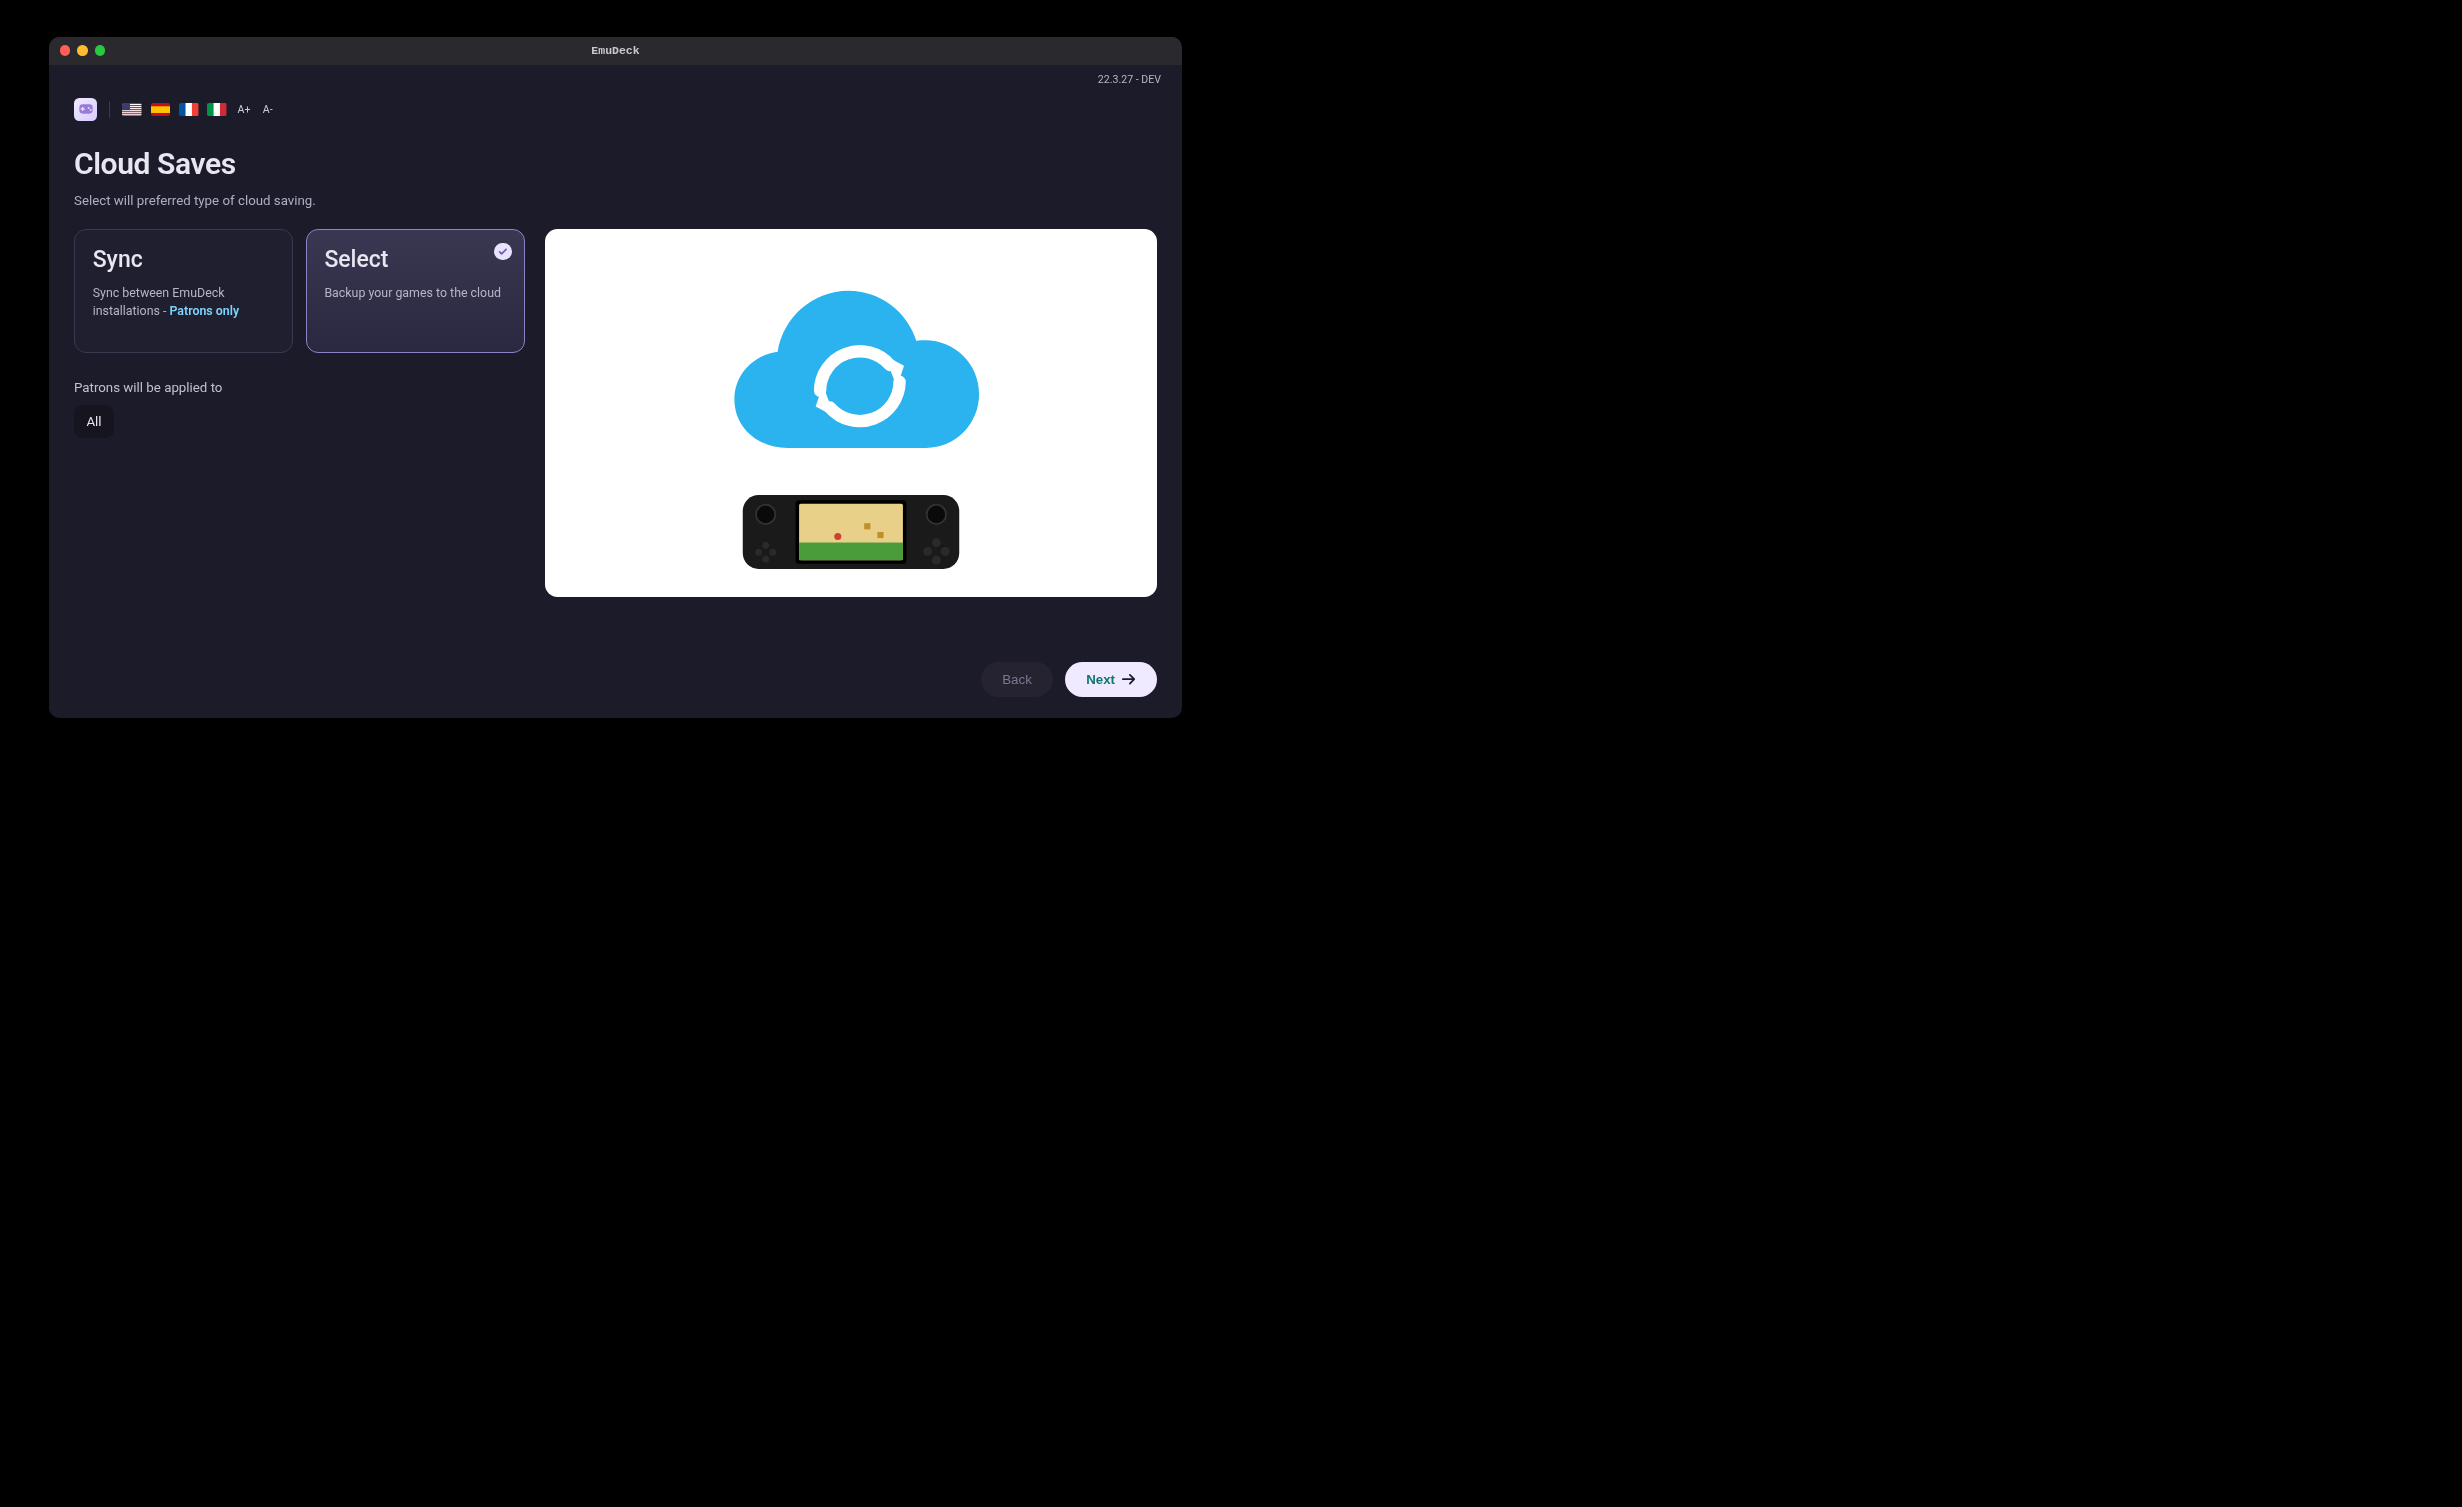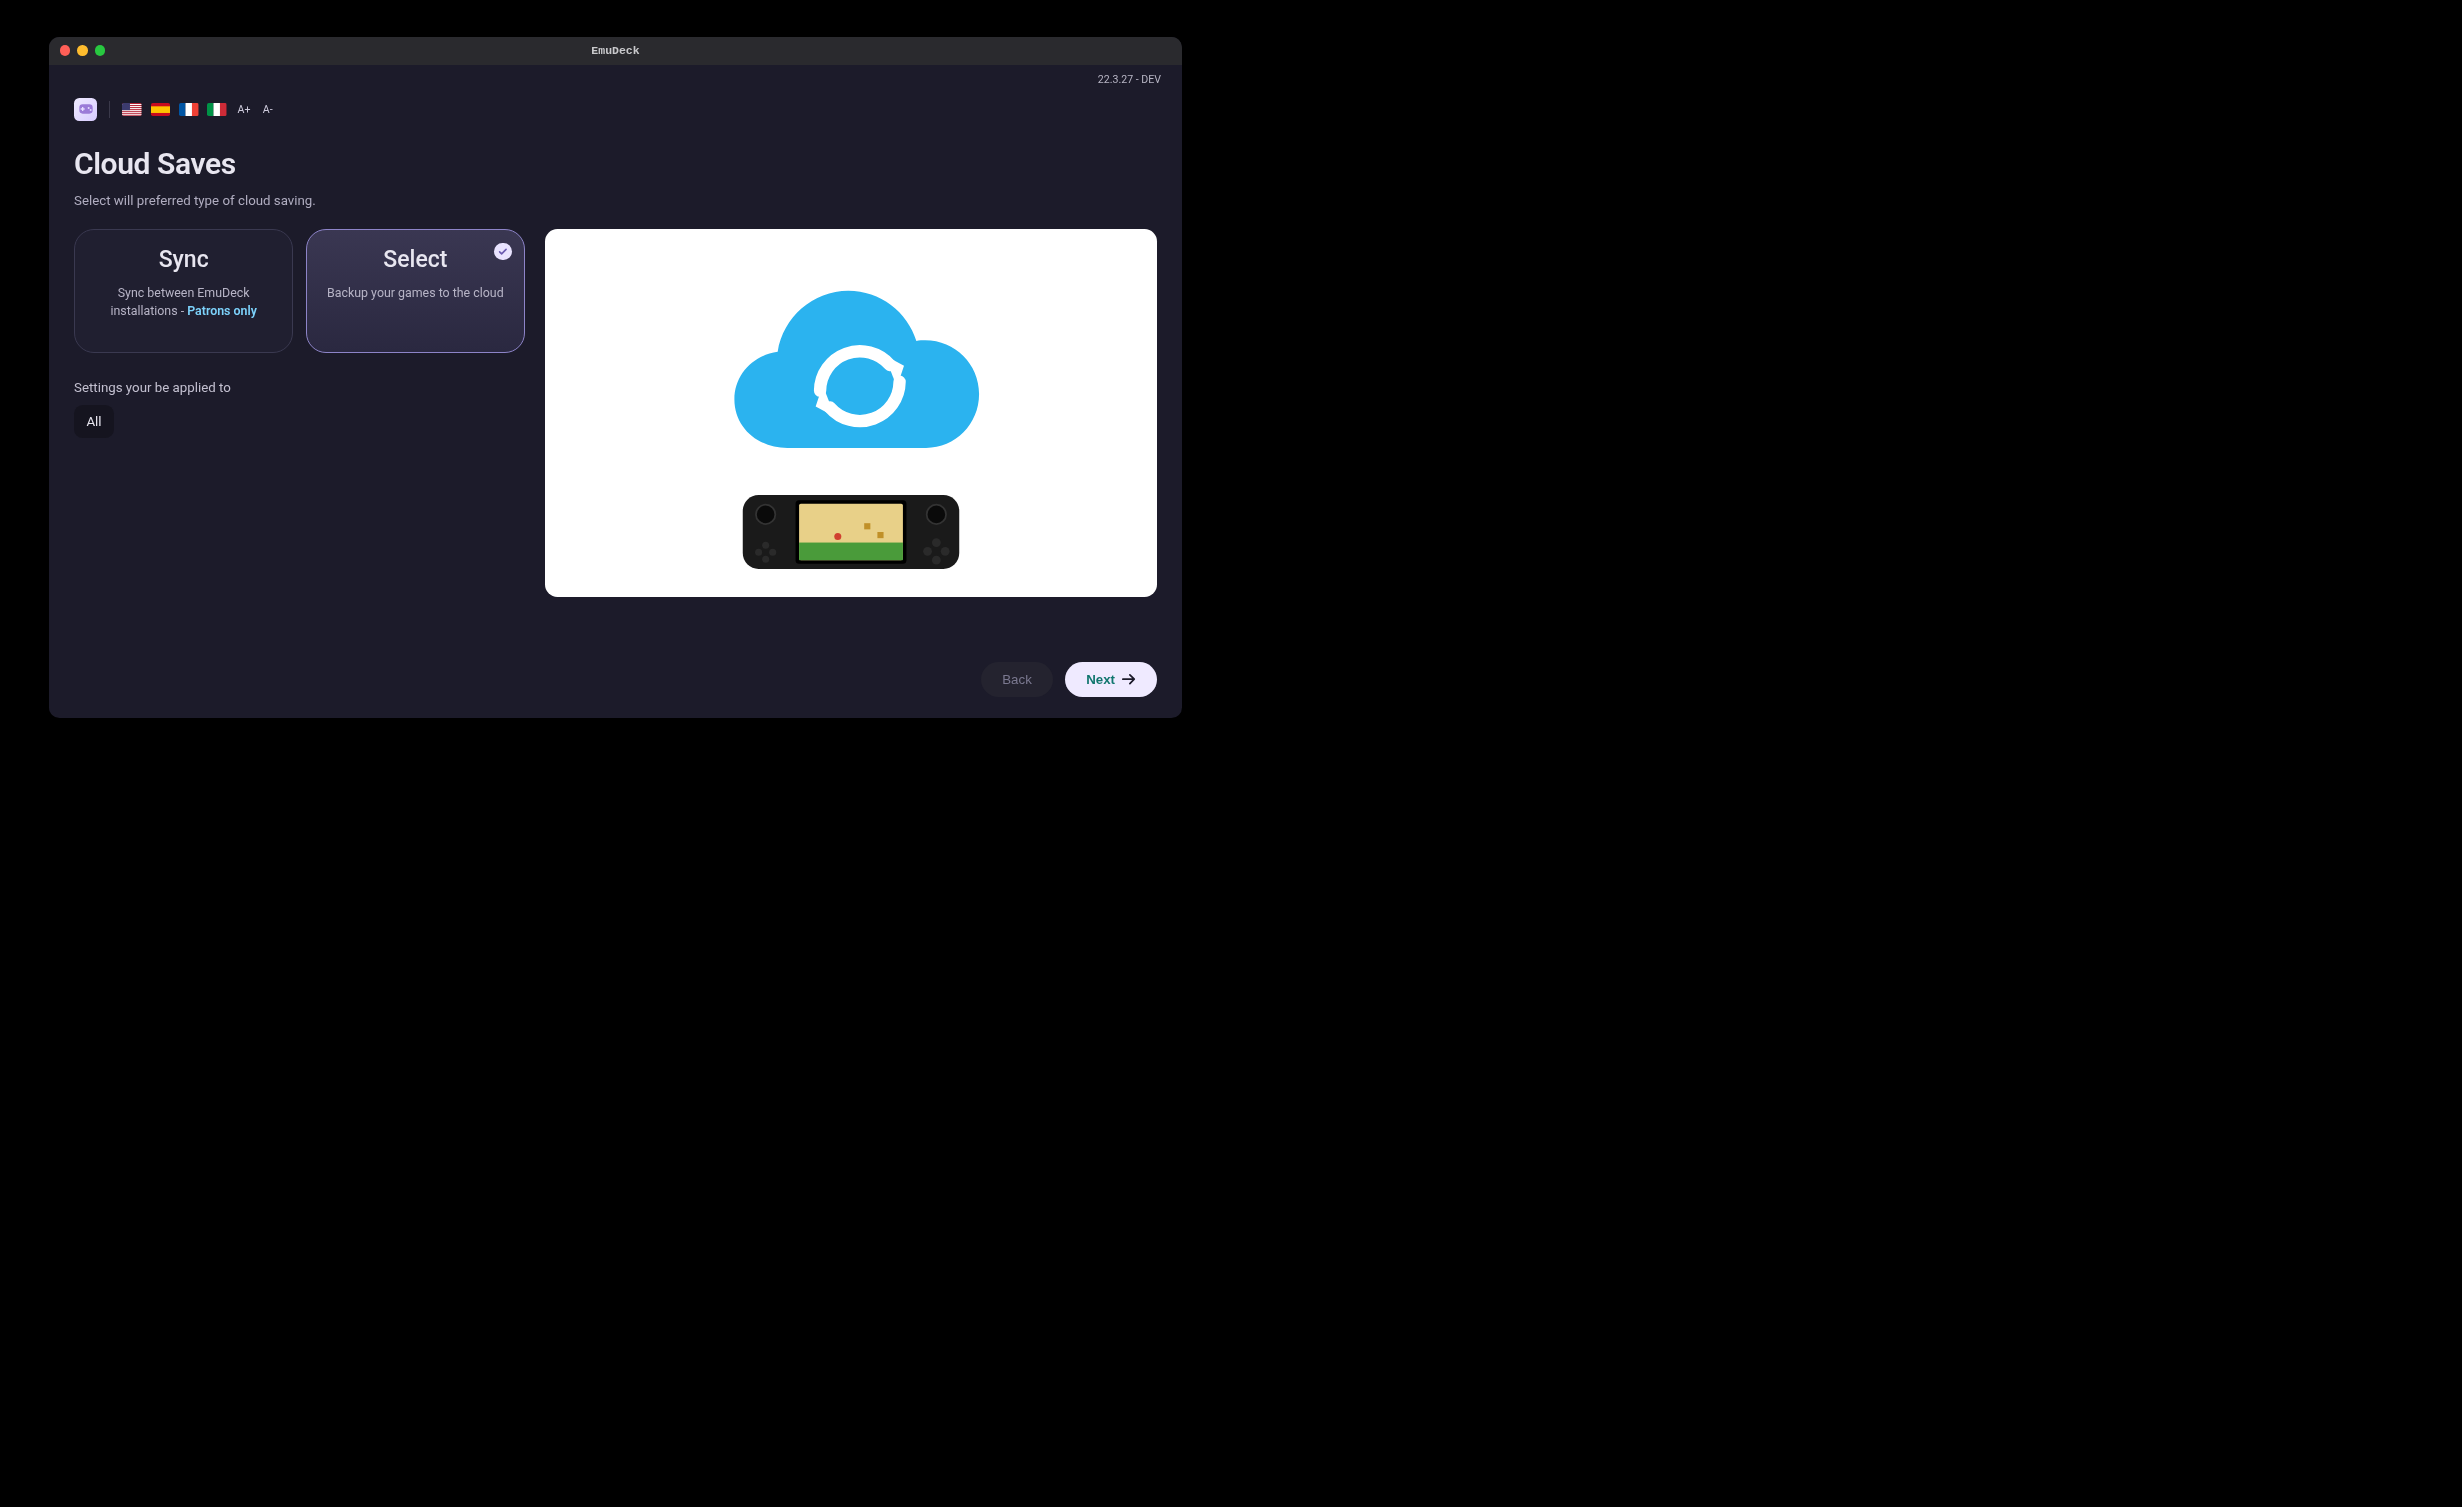--- a/index.html
+++ b/index.html
@@ -71,26 +71,25 @@
   .maingrid {
     display: grid;
     grid-template-columns: 451px 1fr;
     gap: 19.5px;
     align-items: start;
   }
   .cards { display: grid; grid-template-columns: 1fr 1fr; gap: 12.4px; }
   .card {
     border: 0.9px solid #3a3950;
     background: #201f30;
-    border-radius: 20px;
+    border-radius: 12px;
     padding: 16px 17.7px 19.5px 17.7px;
     min-height: 124px;
     position: relative;
     cursor: pointer;
-    text-align: center;
   }
   .card.selected {
     border-color: #8d84c8;
     background: linear-gradient(180deg,#3a3752,#2a2840);
   }
   .card h2 { font-size: 23px; font-weight: 500; margin-bottom: 10.6px; }
   .card p { font-size: 12.4px; color: #b7b4c6; line-height: 1.45; }
   .card p strong { color: #7dd3fc; font-weight: 600; }
   .checkmark {
     position: absolute; top: 12.4px; right: 12.4px;
@@ -198,21 +197,21 @@
           <div class="card selected">
             <div class="checkmark">
               <svg viewBox="0 0 12 12">
                   <path d="M2 6l2.5 2.5L10 3" stroke="#6b5bb0" stroke-width="2" fill="none" stroke-linecap="round" stroke-linejoin="round"></path>
                 </svg>
             </div>
             <h2>Select</h2>
             <p>Backup your games to the cloud</p>
           </div>
         </div>
-        <div class="settings-label">Settings your be applied to</div>
+        <div class="settings-label">Patrons will be applied to</div>
         <div class="chip">All</div>
       </div>
 
       <div class="preview">
         <svg class="cloud" width="265" height="195" viewBox="0 0 300 220">
           <path fill="#2bb3ef" d="M235 200H78c-33 0-60-23-60-55 0-28 21-50 49-54 6-39 40-69 80-69 36 0 67 24 77 57 3-1 7-1 10-1 34 0 61 27 61 61 0 34-27 61-60 61z"></path>
           <g fill="none" stroke="#fff" stroke-width="14" stroke-linecap="round">
             <path d="M115 135a45 45 0 0179-29"></path>
             <path d="M205 125a45 45 0 01-79 29"></path>
           </g>

